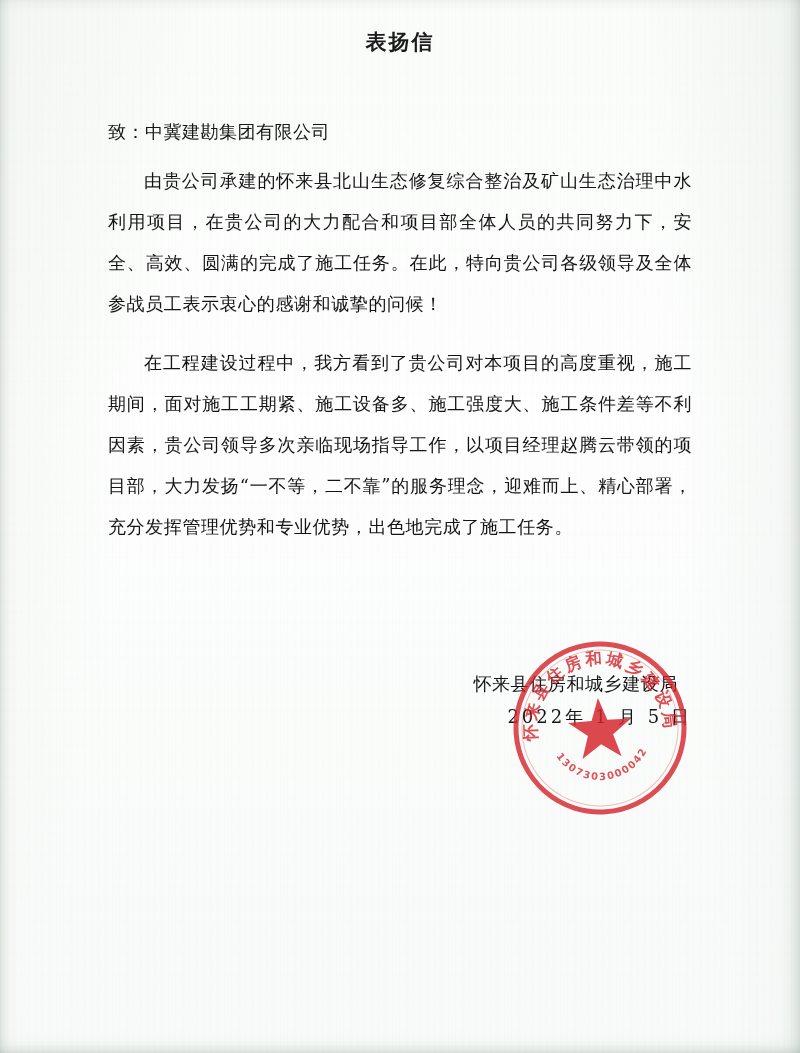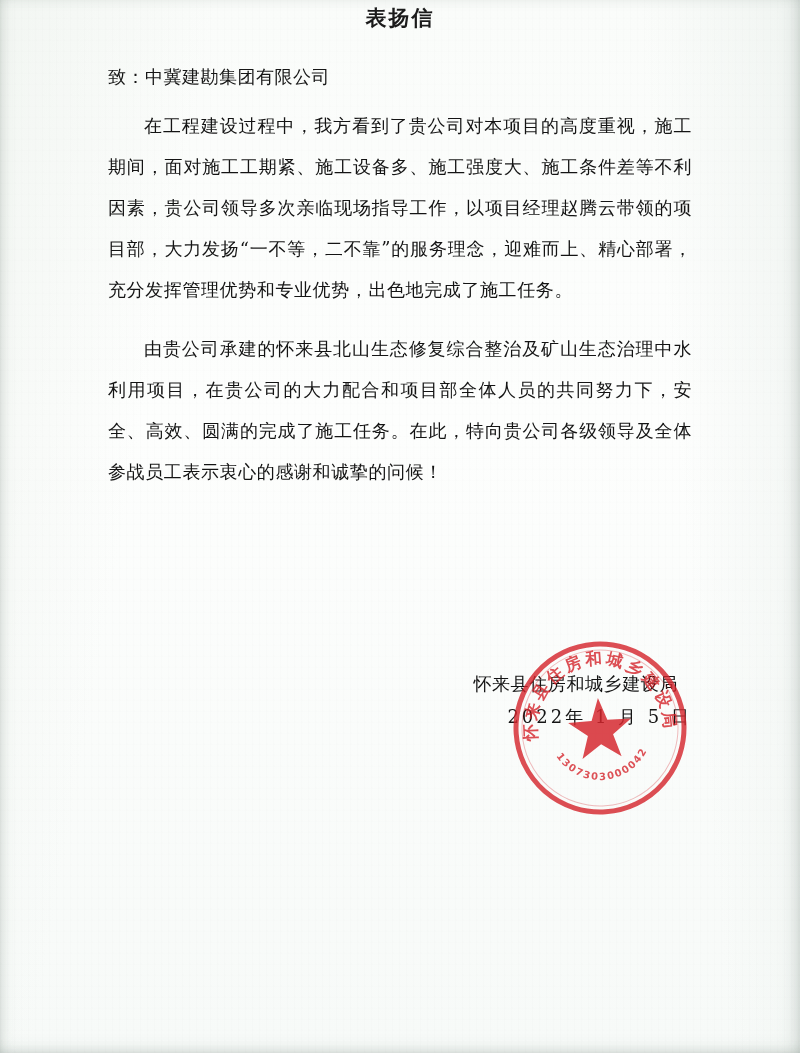--- a/index.html
+++ b/index.html
@@ -50,32 +50,32 @@
       inset 0 -10px 22px -16px rgba(80,100,90,.35);
   }
 
   .content {
     position: relative;
     z-index: 2;
     padding: 0 108px;
   }
 
   .doc-title {
-    margin: 0;
-    padding-top: 4px;
+    margin: 8px;
+    padding-top: 20px;
     text-align: center;
     font-size: 21px;
     font-weight: bold;
     letter-spacing: 2px;
     color: #1b1b1b;
     font-family: "DejaVu Sans", "Liberation Sans", sans-serif;
   }
 
   .salutation {
-    margin-top: 33px;
+    margin-top: 64px;
     font-size: 18px;
     color: #161616;
     letter-spacing: .5px;
   }
 
   .body-para {
     margin-top: 16px;
     font-size: 18px;
     line-height: 41px;
     color: #141414;
@@ -124,23 +124,23 @@
 <body>
 
 <div class="page">
 
   <div class="content">
 
     <h1 class="doc-title">表扬信</h1>
 
     <div class="salutation">致：中冀建勘集团有限公司</div>
 
+    <p class="body-para">由贵公司承建的怀来县北山生态修复综合整治及矿山生态治理中水利用项目，在贵公司的大力配合和项目部全体人员的共同努力下，安全、高效、圆满的完成了施工任务。在此，特向贵公司各级领导及全体参战员工表示衷心的感谢和诚挚的问候！</p>
+
     <p class="body-para">在工程建设过程中，我方看到了贵公司对本项目的高度重视，施工期间，面对施工工期紧、施工设备多、施工强度大、施工条件差等不利因素，贵公司领导多次亲临现场指导工作，以项目经理赵腾云带领的项目部，大力发扬“一不等，二不靠”的服务理念，迎难而上、精心部署，充分发挥管理优势和专业优势，出色地完成了施工任务。</p>
-
-    <p class="body-para">由贵公司承建的怀来县北山生态修复综合整治及矿山生态治理中水利用项目，在贵公司的大力配合和项目部全体人员的共同努力下，安全、高效、圆满的完成了施工任务。在此，特向贵公司各级领导及全体参战员工表示衷心的感谢和诚挚的问候！</p>
 
 
   </div>
 
   <div class="seal">
     <svg viewBox="0 0 176 176" xmlns="http://www.w3.org/2000/svg" aria-hidden="true">
       <defs>
         <path id="sealTopArc" d="M 24,88 A 64,64 0 0 1 152,88"></path>
         <path id="sealBottomArc" d="M 36,88 A 52,52 0 0 0 140,88"></path>
       </defs>

